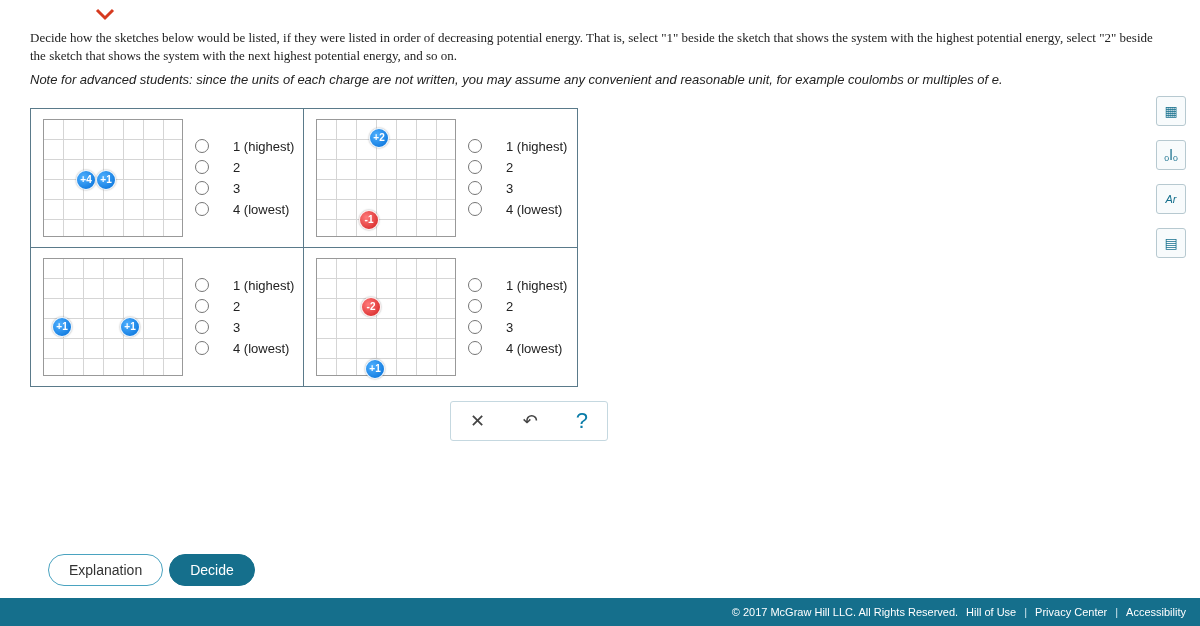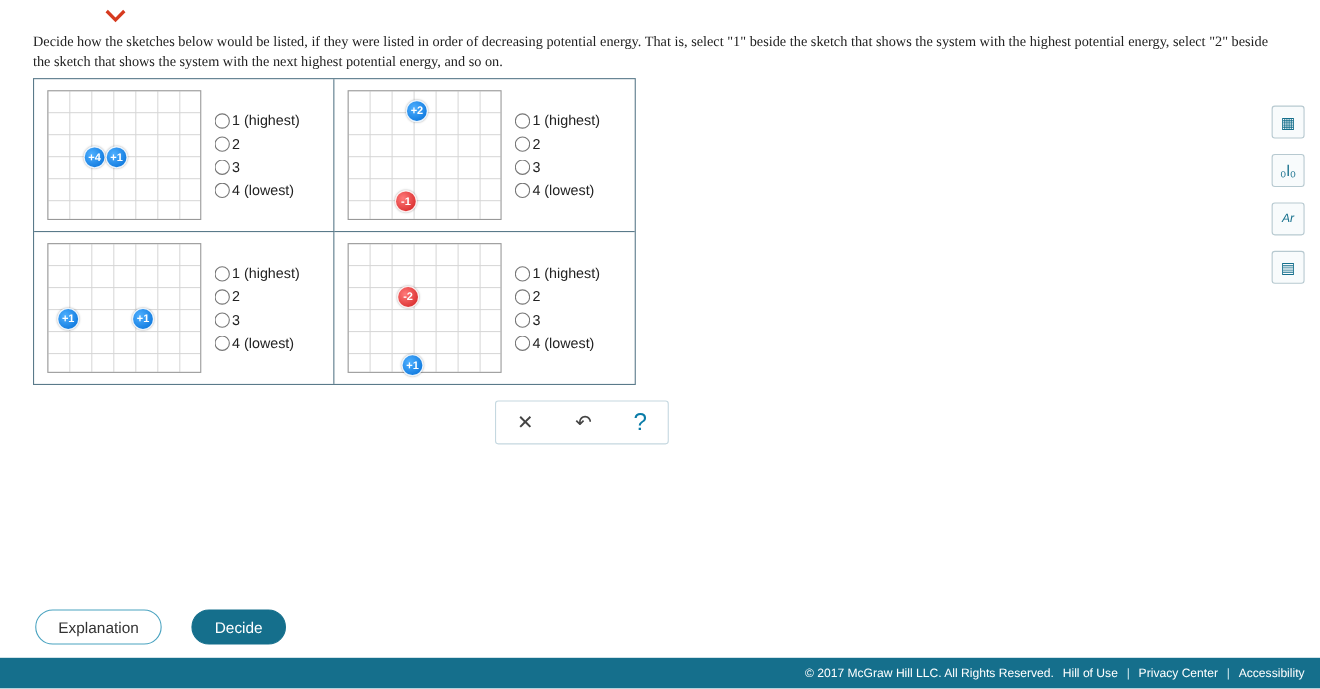--- a/index.html
+++ b/index.html
@@ -56,34 +56,34 @@
   font-weight: bold;
   color: #fff;
   display: flex; align-items:center; justify-content:center;
   transform: translate(-50%,-50%);
   border: 1.5px solid rgba(255,255,255,0.9);
   box-shadow: 0 0 2px rgba(0,0,0,0.4);
 }
 .pos { background: radial-gradient(circle at 35% 35%, #4fb0ff, #006cd6); }
 .neg { background: radial-gradient(circle at 35% 35%, #ff7a7a, #d11c1c); }
 .radio-list { display:flex; flex-direction:column; gap:6px; font-size:13px;}
-.radio-item { display:flex; align-items:flex-end; gap:2px; cursor:pointer;}
+.radio-item { display:flex; align-items:center; gap:24px; cursor:pointer;}
 .radio-item input { width:14px; height:14px; accent-color:#0a7ca8;}
 .toolbar-check {
   margin: 14px 0 0 420px;
   width: 158px; height: 40px;
   border: 1px solid #c5d8e0;
   border-radius: 3px;
   display:flex; align-items:center; justify-content:space-around;
   font-size:18px; color:#444;
 }
 .tool-btn { cursor:pointer; padding:4px 10px;}
 .bottom-bar {
-  position:absolute; left:0; right:0; bottom:40px;
-  display:flex; gap:27px; padding:0 32px;
+  position:absolute; left:16px; right:0; bottom:40px;
+  display:flex; gap:6px; padding:0 32px;
 }
 .pill-btn {
   border:1px solid #4aa3c0; border-radius:18px;
   padding:7px 20px; font-size:14px; cursor:pointer; background:#fff; color:#333;
 }
 .pill-btn.filled { background:#156f8c; color:#fff; border-color:#156f8c;}
 .footer {
   position:absolute; left:0; right:0; bottom:0; height:28px;
   background:#156f8c; color:#fff; font-size:11px;
   display:flex; align-items:center; justify-content:flex-end; padding:0 14px; gap:8px;
@@ -103,20 +103,23 @@
 </head>
 <body>
 
 <div class="question-container">
   <div class="chevron">
     <svg width="20" height="14">
         <polyline points="2,2 10,10 18,2" fill="none" stroke="#d63a1f" stroke-width="3"></polyline>
       </svg>
   </div>
   <p class="question-text">Decide how the sketches below would be listed, if they were listed in order of decreasing potential energy. That is, select "1" beside the sketch that shows the system with the highest potential energy, select "2" beside the sketch that shows the system with the next highest potential energy, and so on.</p>
+  <p class="note">
+    <span class="em">Note for advanced students:</span><span> since the units of each charge are not written, you may assume any convenient and reasonable unit, for example coulombs or multiples of </span><span class="em">e</span><span>.</span>
+  </p>
 
   <div class="sketch-grid">
 
     <div class="sketch-cell cell-top-left">
       <div class="mini-grid">
         <div class="charge pos" style="left:42px; top:60px;">+4</div>
         <div class="charge pos" style="left:62px; top:60px;">+1</div>
       </div>
       <div class="radio-list">
         <label class="radio-item">

